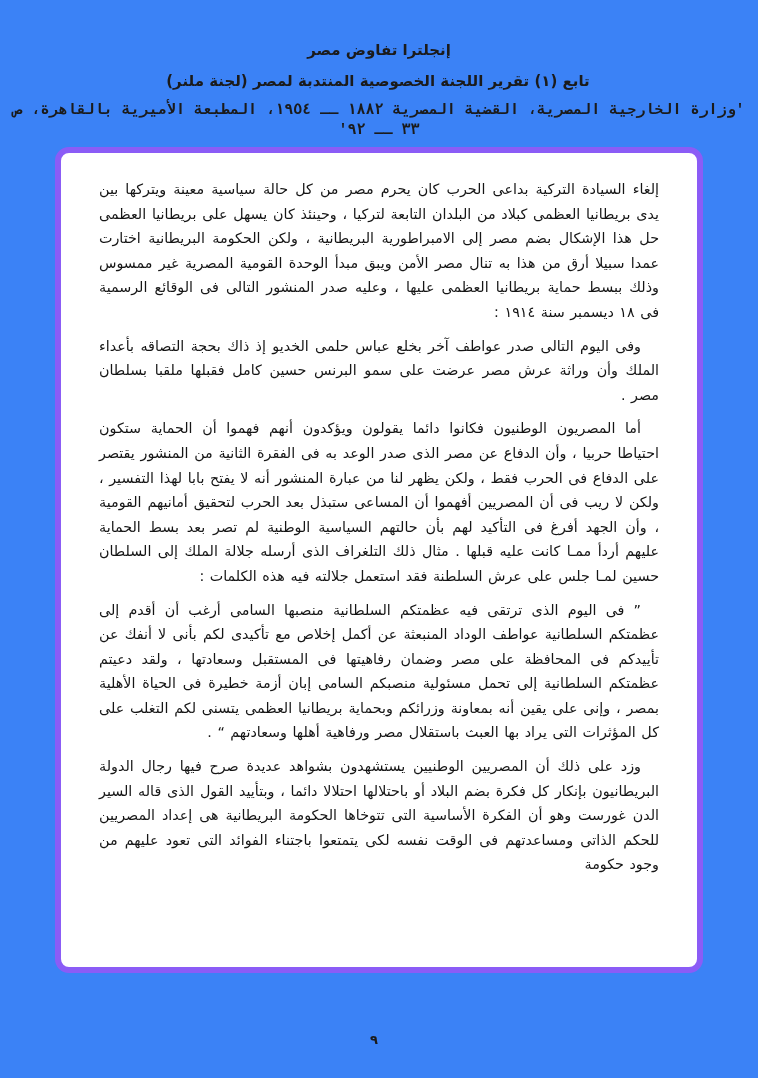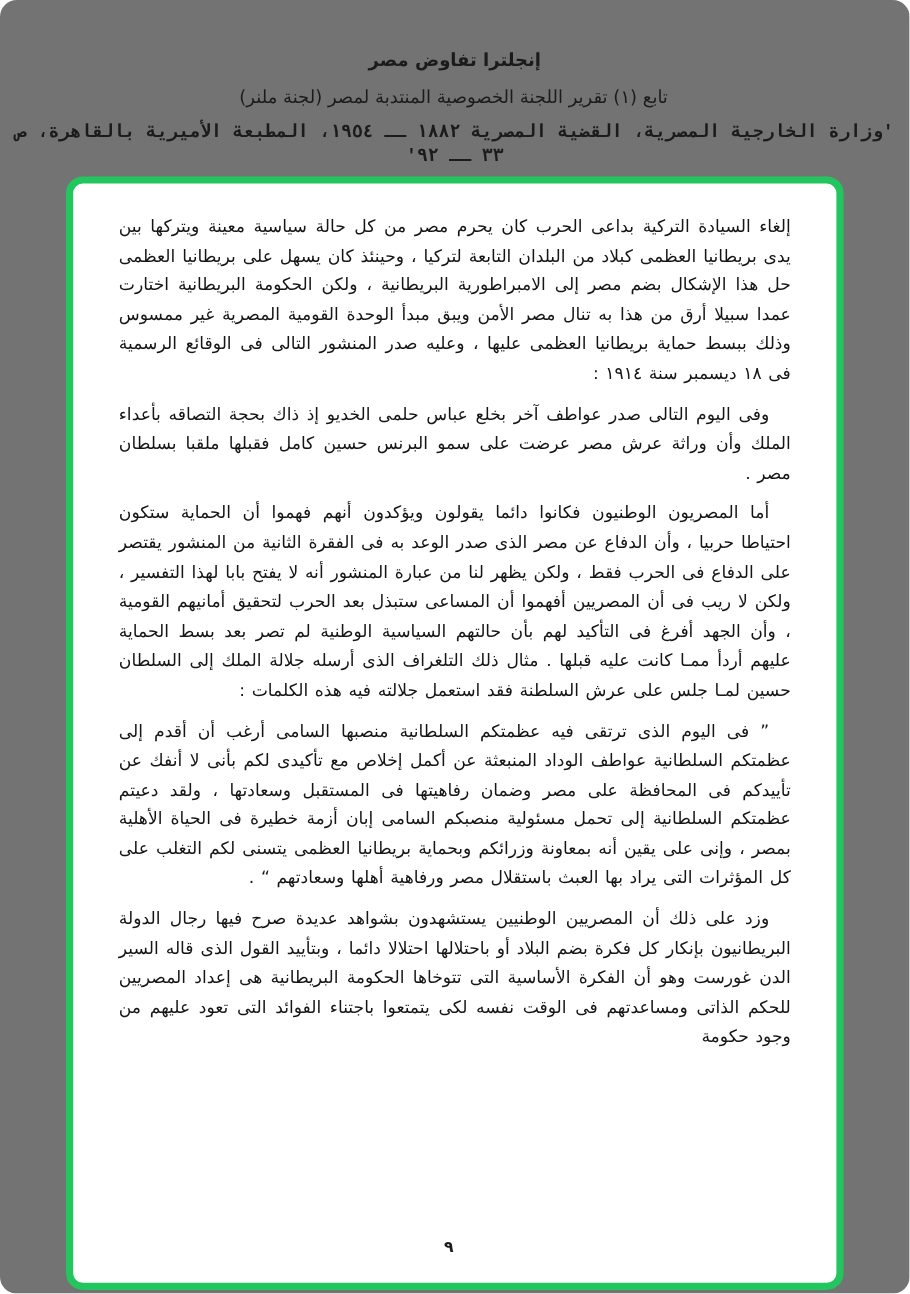--- a/index.html
+++ b/index.html
@@ -1,63 +1,62 @@
 <!DOCTYPE html>
 <html lang="ar"><head>
 <meta charset="utf-8">
 <style>
   html, body { margin: 0; padding: 0; background: #ffffff; }
   .page {
     position: relative;
     width: 758px;
     height: 1078px;
-    background: #737373;
+    background: #3b82f6;
     font-family: "DejaVu Sans", sans-serif;
     color: #1b1b1b;
     overflow: hidden;
-    border-radius: 14px;
   }
   
   .doc-header {
     position: absolute;
     top: 40px;
     left: 0;
     width: 100%;
     text-align: center;
     direction: rtl;
   }
   .doc-title {
     font-size: 15px;
     font-weight: bold;
     line-height: 1.4;
     margin: 0 0 10px 0;
   }
   .doc-subtitle {
     font-size: 15px;
-    font-weight: normal;
+    font-weight: bold;
     line-height: 1.4;
     margin: 0 2px 9px 0;
   }
   .doc-source {
     font-size: 15px;
     font-weight: bold;
     line-height: 1.3;
     margin: 0;
     letter-spacing: 0;
     font-family: Liberation Mono, monospace;
   }
   
   .scan-frame {
     position: absolute;
     top: 147px;
     left: 55px;
     width: 648px;
-    height: 928px;
+    height: 826px;
     box-sizing: border-box;
-    border: 6px solid #22c55e;
+    border: 6px solid #8b5cf6;
     border-radius: 14px;
     background: #ffffff;
   }
   .doc-body {
     position: absolute;
     top: 24px;
     right: 38px;
     left: 38px;
     direction: rtl;
     text-align: justify;

